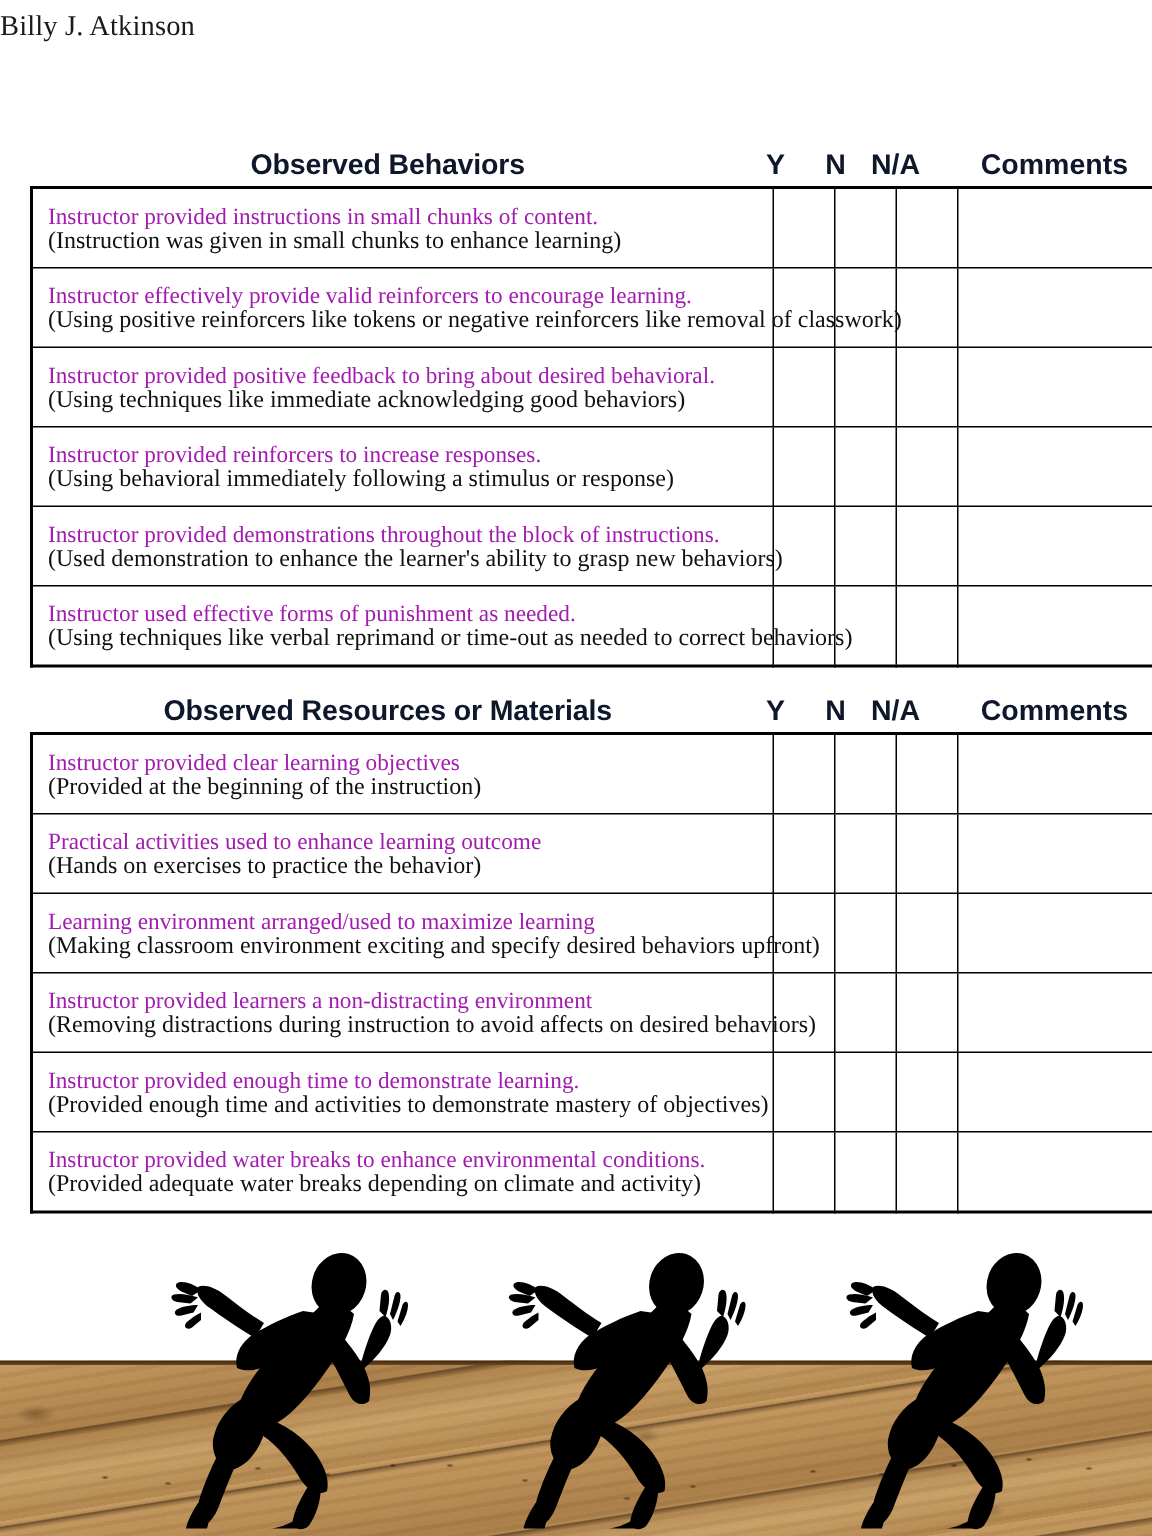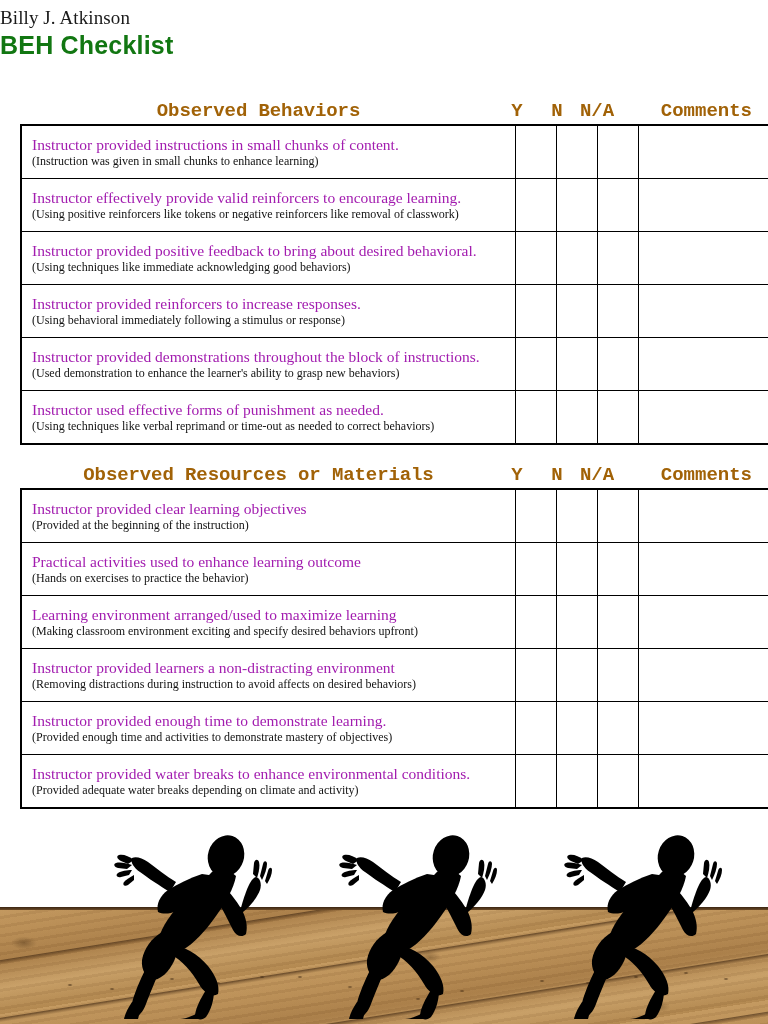--- a/index.html
+++ b/index.html
@@ -48,23 +48,23 @@
   #section-resources { top: 460px; }
 
   
   .col-head-row {
     display: flex;
     align-items: flex-end;
     height: 26px;
     width: 732px;
   }
   .col-head {
-    font-family: Liberation Mono, monospace;
+    font-family: Liberation Sans, sans-serif;
     font-weight: bold;
-    color: #a16207;
+    color: #0f172a;
     text-align: center;
     line-height: 22px;
   }
   .col-head.statement {
     width: 477px;
     font-size: 19px;
     letter-spacing: -0.1px;
   }
   .col-head.mark {
     width: 40px;
@@ -102,21 +102,21 @@
   }
   .stmt-main {
     font-family: "Liberation Serif", serif;
     font-size: 15.5px;
     line-height: 18px;
     color: #a21caf;
     white-space: nowrap;
   }
   .stmt-sub {
     font-family: "Liberation Serif", serif;
-    font-size: 12px;
+    font-size: 16px;
     line-height: 14px;
     color: #111111;
     white-space: nowrap;
   }
 
   
   #artwork {
     position: absolute;
     left: 0;
     top: 820px;
@@ -190,21 +190,20 @@
     width: 170px;
     height: 200px;
   }
   .runner svg { display: block; width: 170px; height: 200px; }
 </style>
 </head>
 <body>
 
 <div id="doc-header">
   <div id="author-name">Billy J. Atkinson</div>
-  <div id="doc-title">BEH Checklist</div>
 </div>
 
 <div class="section" id="section-behaviors">
   <div class="col-head-row">
     <div class="col-head statement">Observed Behaviors</div>
     <div class="col-head mark">Y</div>
     <div class="col-head mark">N</div>
     <div class="col-head mark">N/A</div>
     <div class="col-head comments">Comments</div>
   </div>

